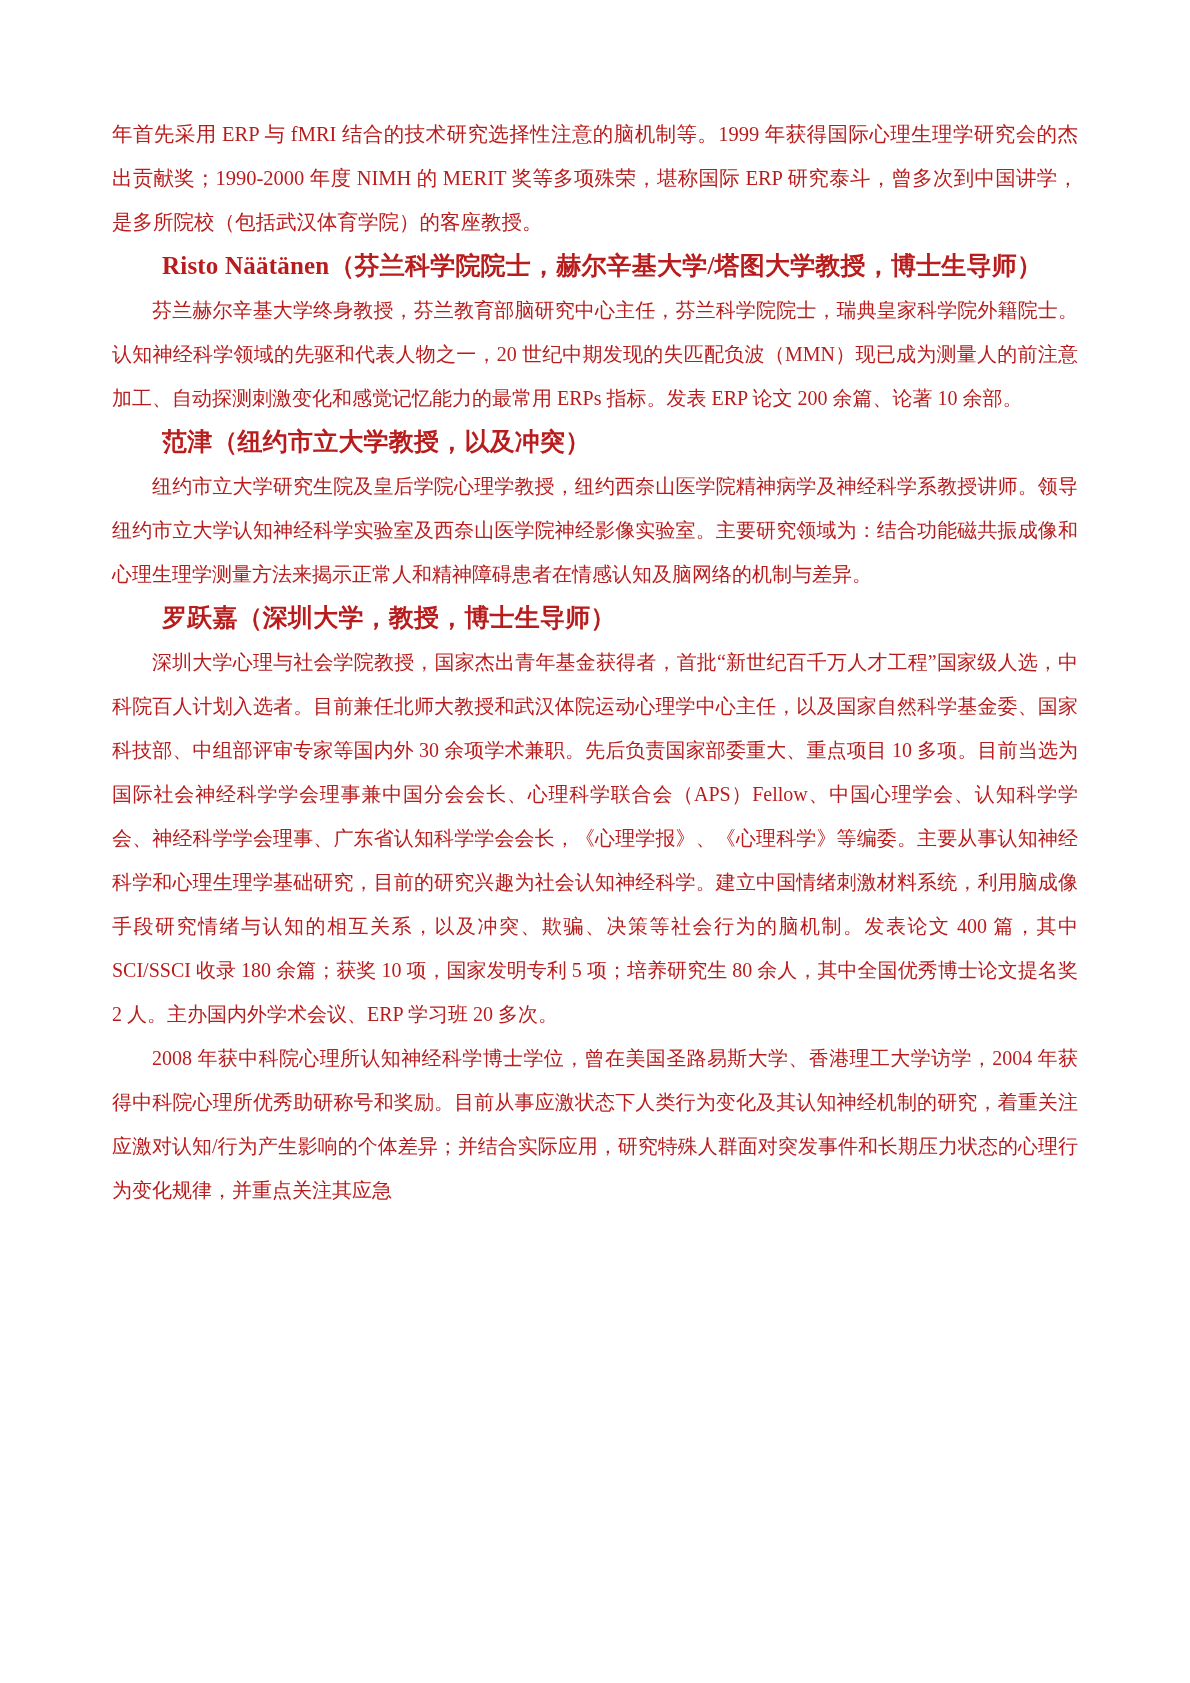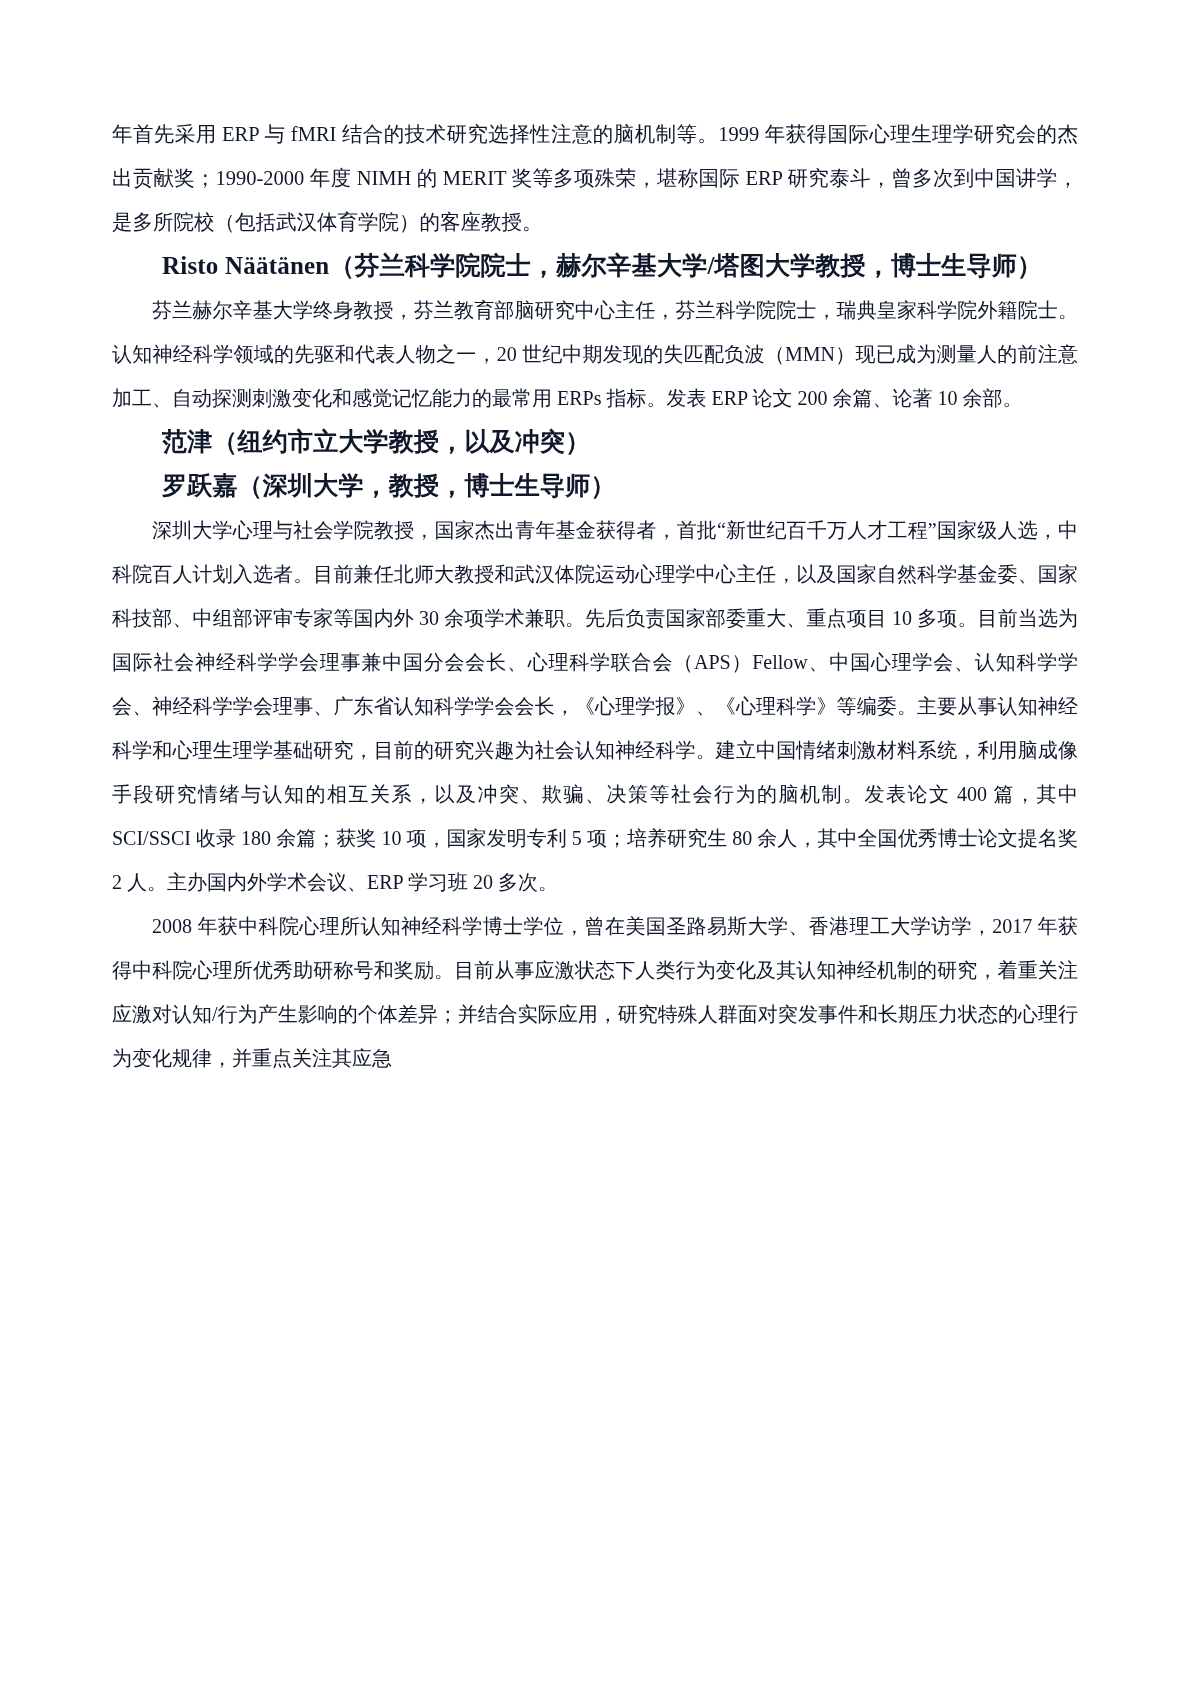--- a/index.html
+++ b/index.html
@@ -8,21 +8,21 @@
     background: #ffffff;
   }
   .page {
     width: 1190px;
     height: 1683px;
     background: #ffffff;
     position: relative;
     box-sizing: border-box;
     padding: 112px 112px 90px 112px;
     font-family: "Liberation Serif", "DejaVu Serif", serif;
-    color: #0f172a;
+    color: #b91c1c;
   }
   .doc-body {
     font-size: 20.5px;
     line-height: 44px;
     text-align: justify;
     text-justify: inter-ideograph;
   }
   p {
     margin: 0;
     padding: 0;
@@ -52,22 +52,23 @@
   <div class="doc-body">
 
     <p class="para-cont">年首先采用 ERP 与 fMRI 结合的技术研究选择性注意的脑机制等。1999 年获得国际心理生理学研究会的杰出贡献奖；1990-2000 年度 NIMH 的 MERIT 奖等多项殊荣，堪称国际 ERP 研究泰斗，曾多次到中国讲学，是多所院校（包括武汉体育学院）的客座教授。</p>
 
     <p class="heading">Risto Näätänen（芬兰科学院院士，赫尔辛基大学/塔图大学教授，博士生导师）</p>
 
     <p class="para">芬兰赫尔辛基大学终身教授，芬兰教育部脑研究中心主任，芬兰科学院院士，瑞典皇家科学院外籍院士。认知神经科学领域的先驱和代表人物之一，20 世纪中期发现的失匹配负波（MMN）现已成为测量人的前注意加工、自动探测刺激变化和感觉记忆能力的最常用 ERPs 指标。发表 ERP 论文 200 余篇、论著 10 余部。</p>
 
     <p class="heading">范津（纽约市立大学教授，以及冲突）</p>
 
+    <p class="para">纽约市立大学研究生院及皇后学院心理学教授，纽约西奈山医学院精神病学及神经科学系教授讲师。领导纽约市立大学认知神经科学实验室及西奈山医学院神经影像实验室。主要研究领域为：结合功能磁共振成像和心理生理学测量方法来揭示正常人和精神障碍患者在情感认知及脑网络的机制与差异。</p>
 
     <p class="heading">罗跃嘉（深圳大学，教授，博士生导师）</p>
 
     <p class="para">深圳大学心理与社会学院教授，国家杰出青年基金获得者，首批“新世纪百千万人才工程”国家级人选，中科院百人计划入选者。目前兼任北师大教授和武汉体院运动心理学中心主任，以及国家自然科学基金委、国家科技部、中组部评审专家等国内外 30 余项学术兼职。先后负责国家部委重大、重点项目 10 多项。目前当选为国际社会神经科学学会理事兼中国分会会长、心理科学联合会（APS）Fellow、中国心理学会、认知科学学会、神经科学学会理事、广东省认知科学学会会长，《心理学报》、《心理科学》等编委。主要从事认知神经科学和心理生理学基础研究，目前的研究兴趣为社会认知神经科学。建立中国情绪刺激材料系统，利用脑成像手段研究情绪与认知的相互关系，以及冲突、欺骗、决策等社会行为的脑机制。发表论文 400 篇，其中 SCI/SSCI 收录 180 余篇；获奖 10 项，国家发明专利 5 项；培养研究生 80 余人，其中全国优秀博士论文提名奖 2 人。主办国内外学术会议、ERP 学习班 20 多次。</p>
 
 
-    <p class="para">2008 年获中科院心理所认知神经科学博士学位，曾在美国圣路易斯大学、香港理工大学访学，2017 年获得中科院心理所优秀助研称号和奖励。目前从事应激状态下人类行为变化及其认知神经机制的研究，着重关注应激对认知/行为产生影响的个体差异；并结合实际应用，研究特殊人群面对突发事件和长期压力状态的心理行为变化规律，并重点关注其应急</p>
+    <p class="para">2008 年获中科院心理所认知神经科学博士学位，曾在美国圣路易斯大学、香港理工大学访学，2004 年获得中科院心理所优秀助研称号和奖励。目前从事应激状态下人类行为变化及其认知神经机制的研究，着重关注应激对认知/行为产生影响的个体差异；并结合实际应用，研究特殊人群面对突发事件和长期压力状态的心理行为变化规律，并重点关注其应急</p>
 
   </div>
 </div>
 
 </body></html>

